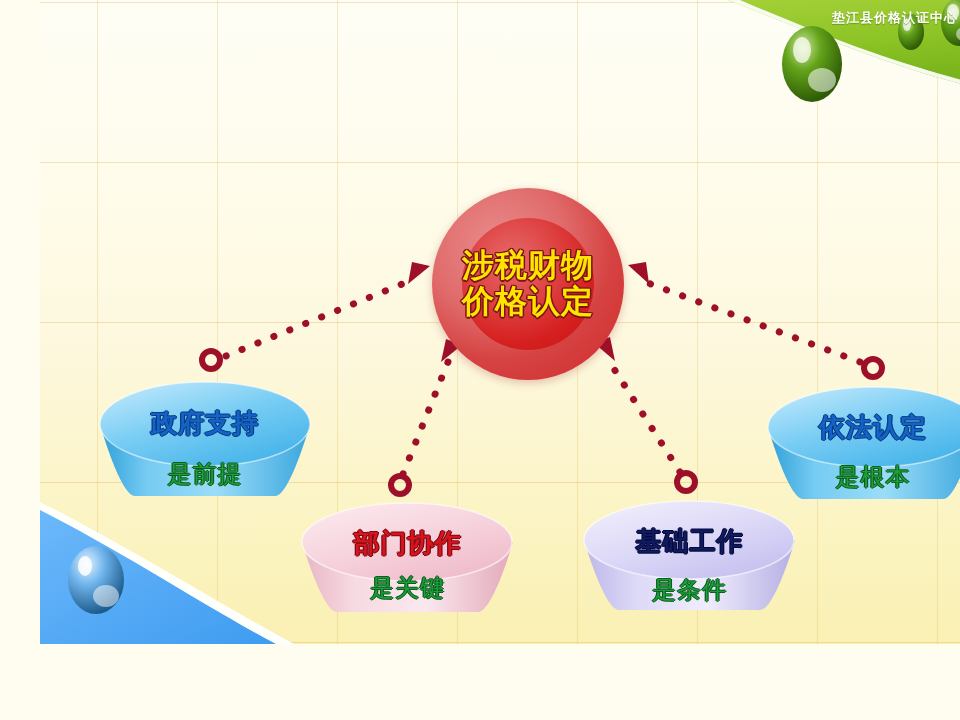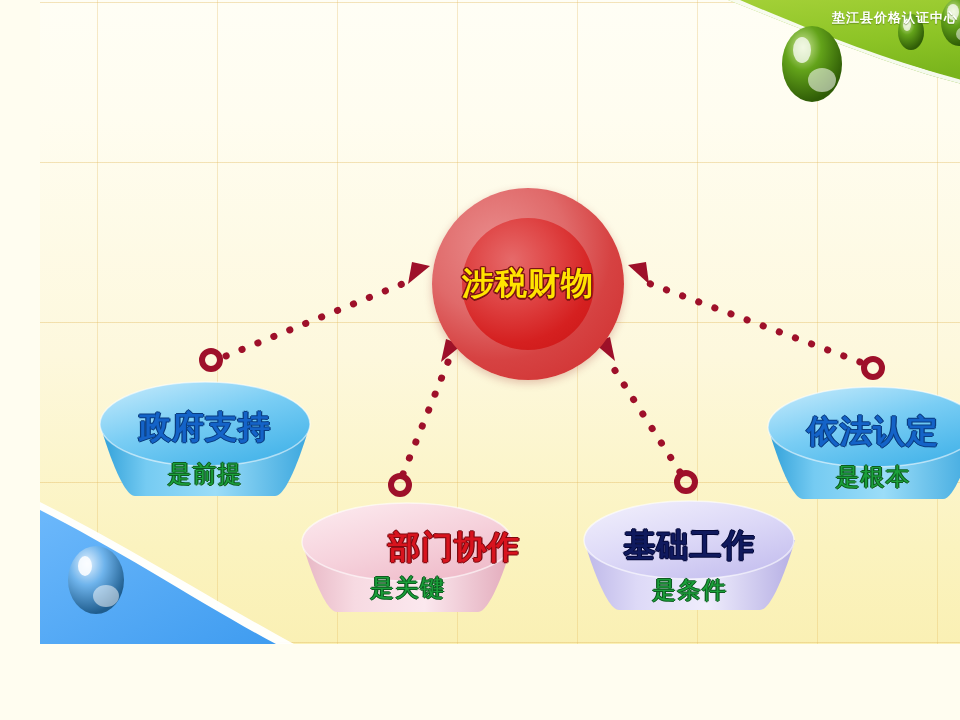--- a/index.html
+++ b/index.html
@@ -67,21 +67,21 @@
     text-shadow:
       -1.5px 0 #7a1414, 1.5px 0 #7a1414, 0 -1.5px #7a1414, 0 1.5px #7a1414,
       -1px -1px #7a1414, 1px -1px #7a1414, -1px 1px #7a1414, 1px 1px #7a1414;
   }
 
   
   .bowl{position:absolute;}
   .bowl svg{display:block;}
   .bowl .top-label{
     position:absolute;left:0;width:100%;text-align:center;
-    font-size:32px;font-weight:bold;letter-spacing:1px;white-space:nowrap;
+    font-size:26px;font-weight:bold;letter-spacing:1px;white-space:nowrap;
   }
   .bowl .bot-label{
     position:absolute;left:0;width:100%;text-align:center;
     font-size:24px;font-weight:normal;letter-spacing:1px;white-space:nowrap;
     color:#1ba03a;
     text-shadow:
       -1.2px 0 #0d5c20, 1.2px 0 #0d5c20, 0 -1.2px #0d5c20, 0 1.2px #0d5c20,
       1px 1px 0 rgba(255,255,255,.45);
   }
   .outline-blue{
@@ -188,20 +188,21 @@
       <polygon points="390,266 368,284 372,262"></polygon>
       <polygon points="422,345 401,362 406,339"></polygon>
       <polygon points="554,343 575,361 570,337"></polygon>
       <polygon points="588,265 609,284 606,262"></polygon>
     </g>
   </svg>
 
   <div class="hub">
     <div class="hub-inner">
       <div class="hub-line">涉税财物</div>
+      <div class="hub-line">价格认定</div>
     </div>
   </div>
 
   <div class="bowl" style="left:55px;top:378px;width:220px;height:125px;">
     <svg width="220" height="125" viewBox="0 0 220 125">
       <defs>
         <linearGradient id="b1top" x1="0.15" y1="0" x2="0.85" y2="1">
           <stop offset="0%" stop-color="#bfe8fb"></stop>
           <stop offset="45%" stop-color="#79cdf4"></stop>
           <stop offset="100%" stop-color="#3fb1e8"></stop>
@@ -233,21 +234,21 @@
           <stop offset="0%" stop-color="#e7b6c4"></stop>
           <stop offset="25%" stop-color="#f7dae2"></stop>
           <stop offset="58%" stop-color="#fbe8ee"></stop>
           <stop offset="100%" stop-color="#e2a9ba"></stop>
         </linearGradient>
       </defs>
       <path d="M 7 42 C 7 42 27 112 42 112 L 183 112 C 198 112 218 42 218 42 Z" fill="url(#b2body)"></path>
       <ellipse cx="112" cy="42" rx="105" ry="39" fill="url(#b2top)"></ellipse>
       <ellipse cx="112" cy="42" rx="105" ry="39" fill="none" stroke="#ffffff" stroke-width="1.5" opacity="0.6"></ellipse>
     </svg>
-    <div class="top-label outline-red" style="top:26px;text-align:right;">部门协作</div>
+    <div class="top-label outline-red" style="top:26px;">部门协作</div>
     <div class="bot-label" style="top:72px;">是关键</div>
   </div>
 
   <div class="bowl" style="left:537px;top:498px;width:225px;height:120px;">
     <svg width="225" height="120" viewBox="0 0 225 120">
       <defs>
         <linearGradient id="b3top" x1="0.15" y1="0" x2="0.85" y2="1">
           <stop offset="0%" stop-color="#f0eefc"></stop>
           <stop offset="50%" stop-color="#dcd8f7"></stop>
           <stop offset="100%" stop-color="#c3bdee"></stop>

